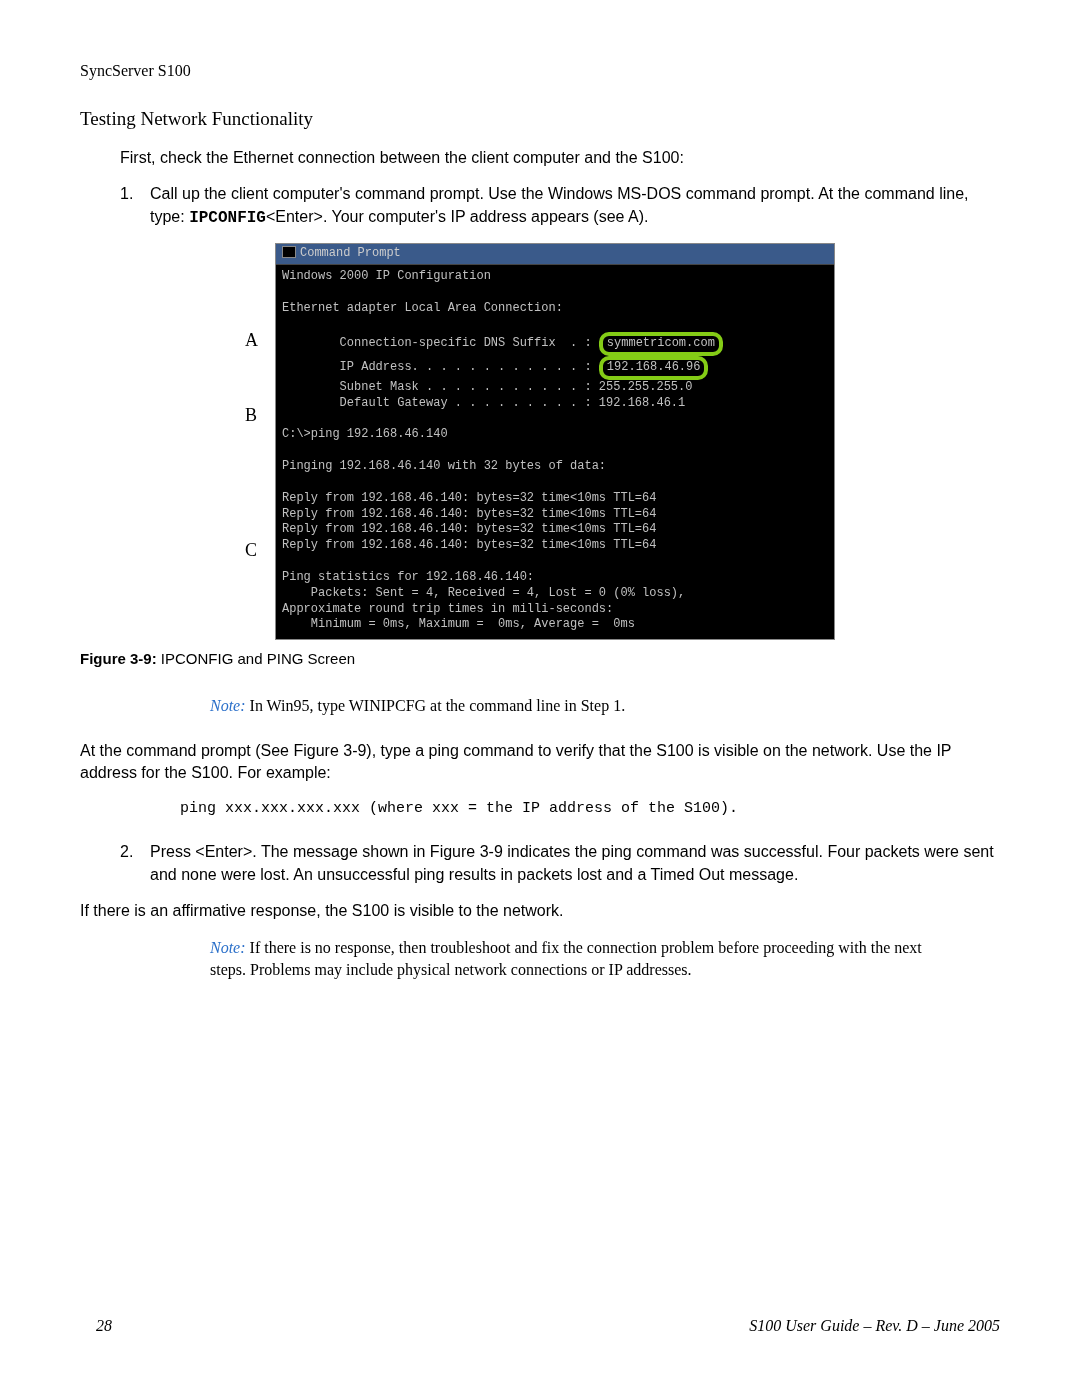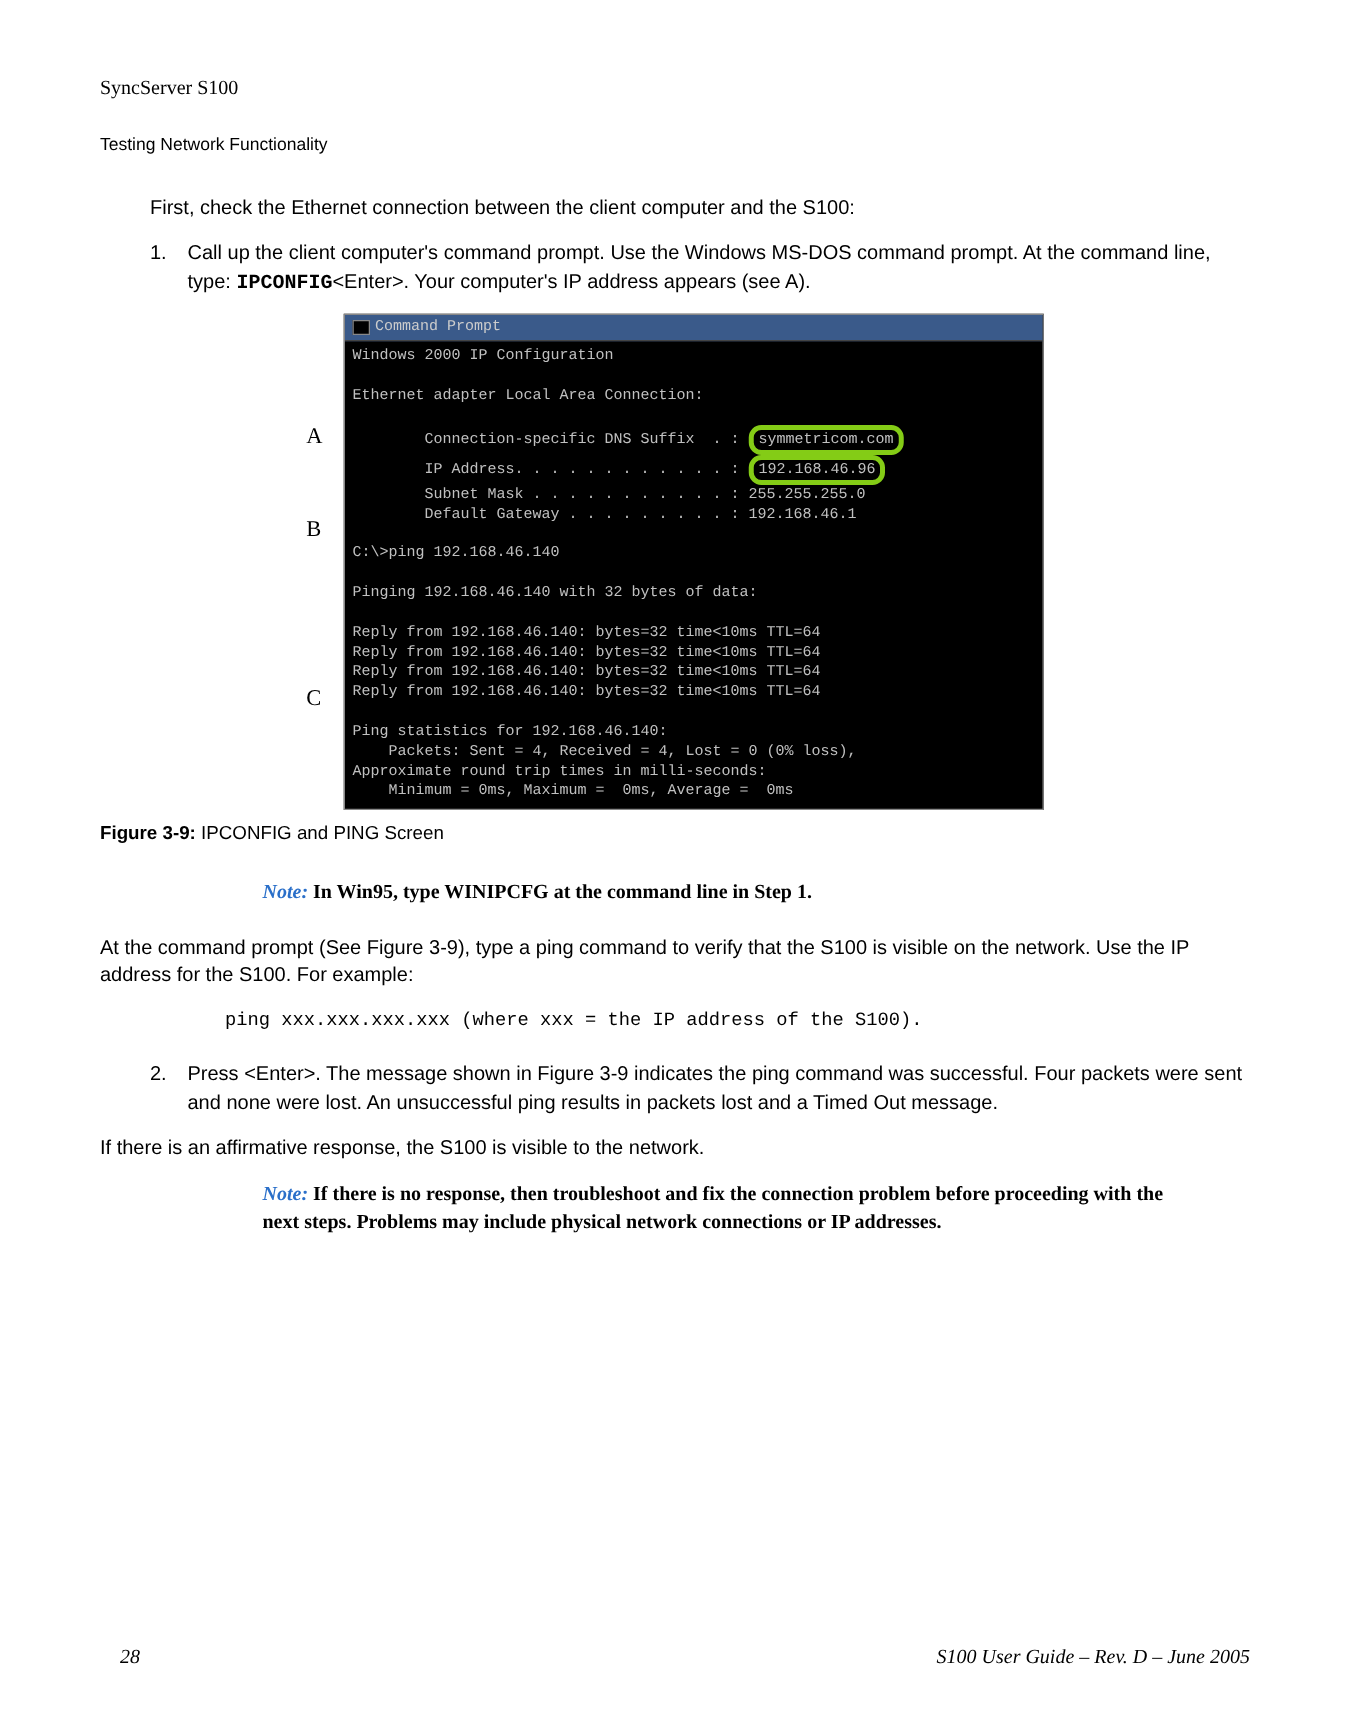--- a/index.html
+++ b/index.html
@@ -12,23 +12,23 @@
     color: #000;
     font-size: 16px;
     line-height: 1.4;
   }
   .header-right {
     font-family: "Times New Roman", serif;
     font-size: 16px;
     margin-bottom: 24px;
   }
   .section-title {
-    font-family: Liberation Sans, sans-serif;
-    font-size: 14px;
-    margin-bottom: 30px;
+    font-family: Liberation Serif, serif;
+    font-size: 19px;
+    margin-bottom: 14px;
   }
   .body-indent {
     margin-left: 40px;
   }
   .para {
     margin-bottom: 14px;
   }
   .list-item {
     display: flex;
     margin-bottom: 14px;
@@ -72,21 +72,21 @@
     line-height: 1.32;
     border: 1px solid #888;
   }
   .term-title {
     background: #3a5a8a;
     color: #ccc;
     padding: 2px 6px;
     font-size: 12px;
     border-bottom: 1px solid #444;
     display: flex;
-    align-items: center;
+    align-items: flex-start;
     gap: 4px;
   }
   .term-icon {
     width: 14px; height: 12px;
     background: #000;
     border: 1px solid #888;
     display: inline-block;
   }
   .term-body {
     padding: 4px 6px 6px 6px;
@@ -102,21 +102,20 @@
     text-align: left;
     font-size: 15px;
     margin: 8px 0 26px 0;
   }
   .note-block {
     margin-left: 130px;
     margin-right: 50px;
     font-family: "Times New Roman", serif;
     font-size: 16px;
     margin-bottom: 22px;
-    font-weight: bold;
   }
   .note-label {
     color: #2a6fc9;
     font-style: italic;
   }
   .code-line {
     font-family: "Courier New", monospace;
     font-size: 15px;
     margin-left: 100px;
     margin-bottom: 22px;

